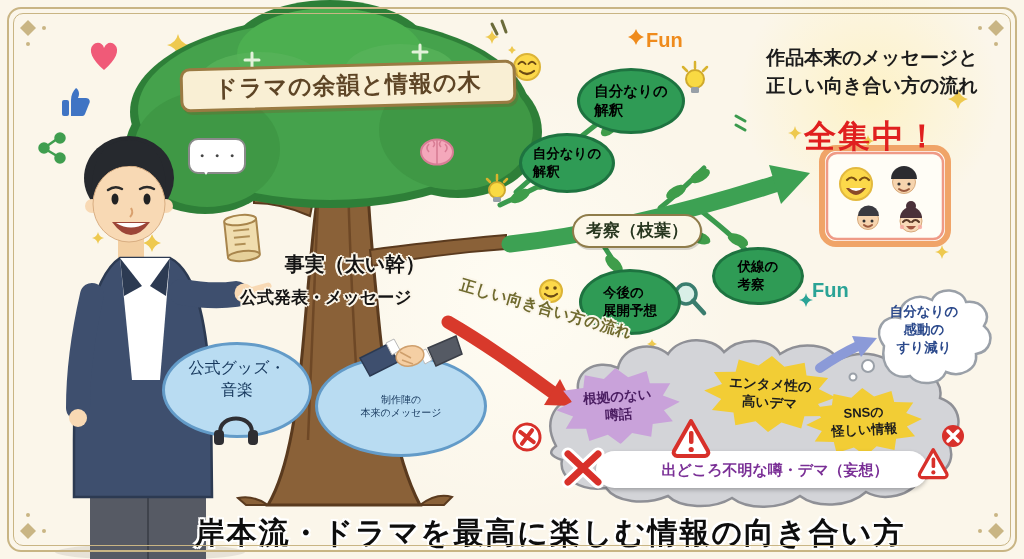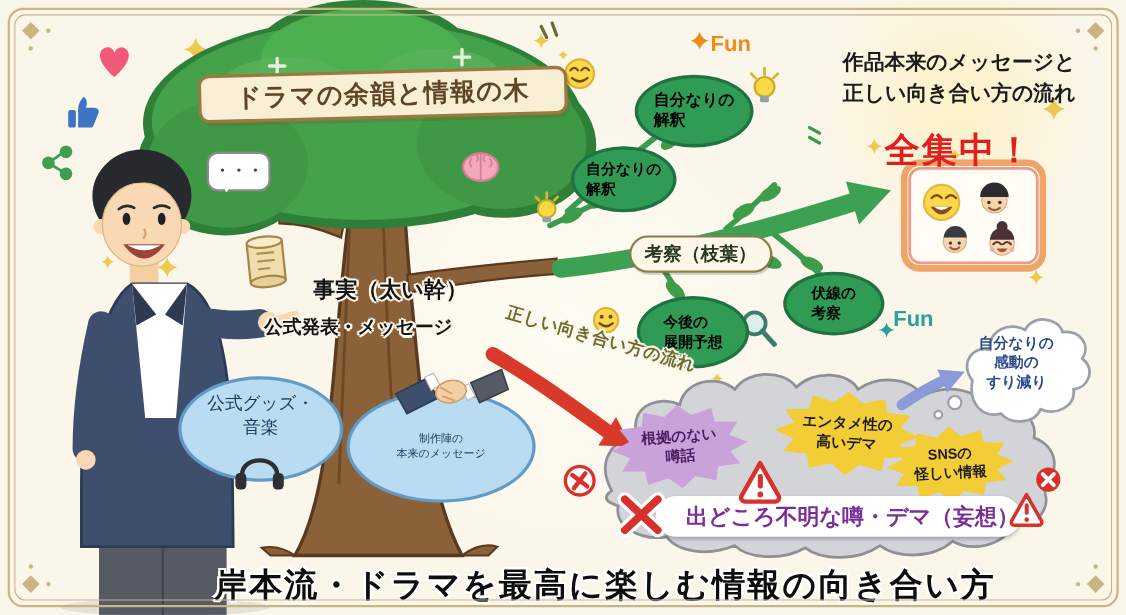--- a/index.html
+++ b/index.html
@@ -29,21 +29,21 @@
   .trunk-sub{left:240px;top:288px;width:230px;text-align:left;font-size:17px;font-weight:bold;color:#141414}
   .branch-pill{left:572px;top:214px;width:130px;height:34px;background:#fcf7e8;border:2px solid #8f7c4a;border-radius:17px;display:flex;align-items:center;justify-content:center;font-size:17px;font-weight:bold;color:#27361f;box-shadow:1px 2px 0 rgba(0,0,0,.15)}
   .gbubble{position:absolute;background:#2f9b55;border:3px solid #1e7340;border-radius:50%;color:#000000;font-weight:bold;display:flex;align-items:center;justify-content:center;text-align:left;line-height:1.3;z-index:20}
   .bbubble{position:absolute;background:#b9dcf2;border:3px solid #639bc8;border-radius:50%;color:#16375c;font-weight:normal;display:flex;align-items:center;justify-content:center;text-align:center;line-height:1.35;z-index:20}
   .flow-label{left:446px;top:300px;width:200px;transform:rotate(16deg);font-size:15.5px;font-weight:bold;color:#6f6a2e;text-align:center;letter-spacing:.5px}
   .burst{position:absolute;display:flex;align-items:center;justify-content:center;text-align:center;font-weight:bold;line-height:1.3;z-index:21;
     clip-path:polygon(100% 50%,86.7% 59.8%,93.3% 75%,76.9% 76.9%,75% 93.3%,59.8% 86.7%,50% 100%,40.2% 86.7%,25% 93.3%,23.1% 76.9%,6.7% 75%,13.3% 59.8%,0% 50%,13.3% 40.2%,6.7% 25%,23.1% 23.1%,25% 6.7%,40.2% 13.3%,50% 0%,59.8% 13.3%,75% 6.7%,76.9% 23.1%,93.3% 25%,86.7% 40.2%)}
   .burst-purple{left:556px;top:368px;width:124px;height:76px;background:#c9a2da;color:#4a1d61;font-size:13.5px;transform:rotate(-4deg)}
   .burst-y1{left:704px;top:356px;width:132px;height:76px;background:#f2cd35;color:#1d1d1d;font-size:13.5px;transform:rotate(3deg)}
   .burst-y2{left:806px;top:388px;width:116px;height:68px;background:#f2cd35;color:#1d1d1d;font-size:13px;transform:rotate(-3deg)}
-  .rumor-banner{left:596px;top:451px;width:332px;height:37px;background:#ffffff;border-radius:19px;display:flex;align-items:center;justify-content:center;font-size:20px;font-weight:bold;color:#7a2f96;padding-left:26px;box-shadow:0 2px 4px rgba(0,0,0,.25);z-index:22}
+  .rumor-banner{left:596px;top:451px;width:332px;height:37px;background:#ffffff;border-radius:19px;display:flex;align-items:center;justify-content:center;font-size:15px;font-weight:bold;color:#7a2f96;padding-left:26px;box-shadow:0 2px 4px rgba(0,0,0,.25);z-index:22}
   .thought-text{left:878px;top:303px;width:92px;text-align:center;font-size:13.5px;font-weight:bold;color:#2c4a8c;line-height:1.35;z-index:21}
   .caption{left:150px;top:515px;width:800px;text-align:center;font-size:30px;font-weight:bold;color:#0d0d0d;letter-spacing:2px;text-shadow:-2px -2px 0 #fff,2px -2px 0 #fff,-2px 2px 0 #fff,2px 2px 0 #fff,0 2px 0 #fff,0 -2px 0 #fff;z-index:25}
   .speech-dots{left:188px;top:138px;width:58px;height:36px;background:#fff;border:2px solid #8a8a8a;border-radius:10px;display:flex;align-items:center;justify-content:center;font-size:15px;font-weight:bold;color:#444}
   .speech-dots::after{content:"";position:absolute;left:10px;bottom:-9px;width:0;height:0;border:6px solid transparent;border-top:10px solid #fff}
 </style>
 </head>
 <body>
 
 <div class="canvas">
 

